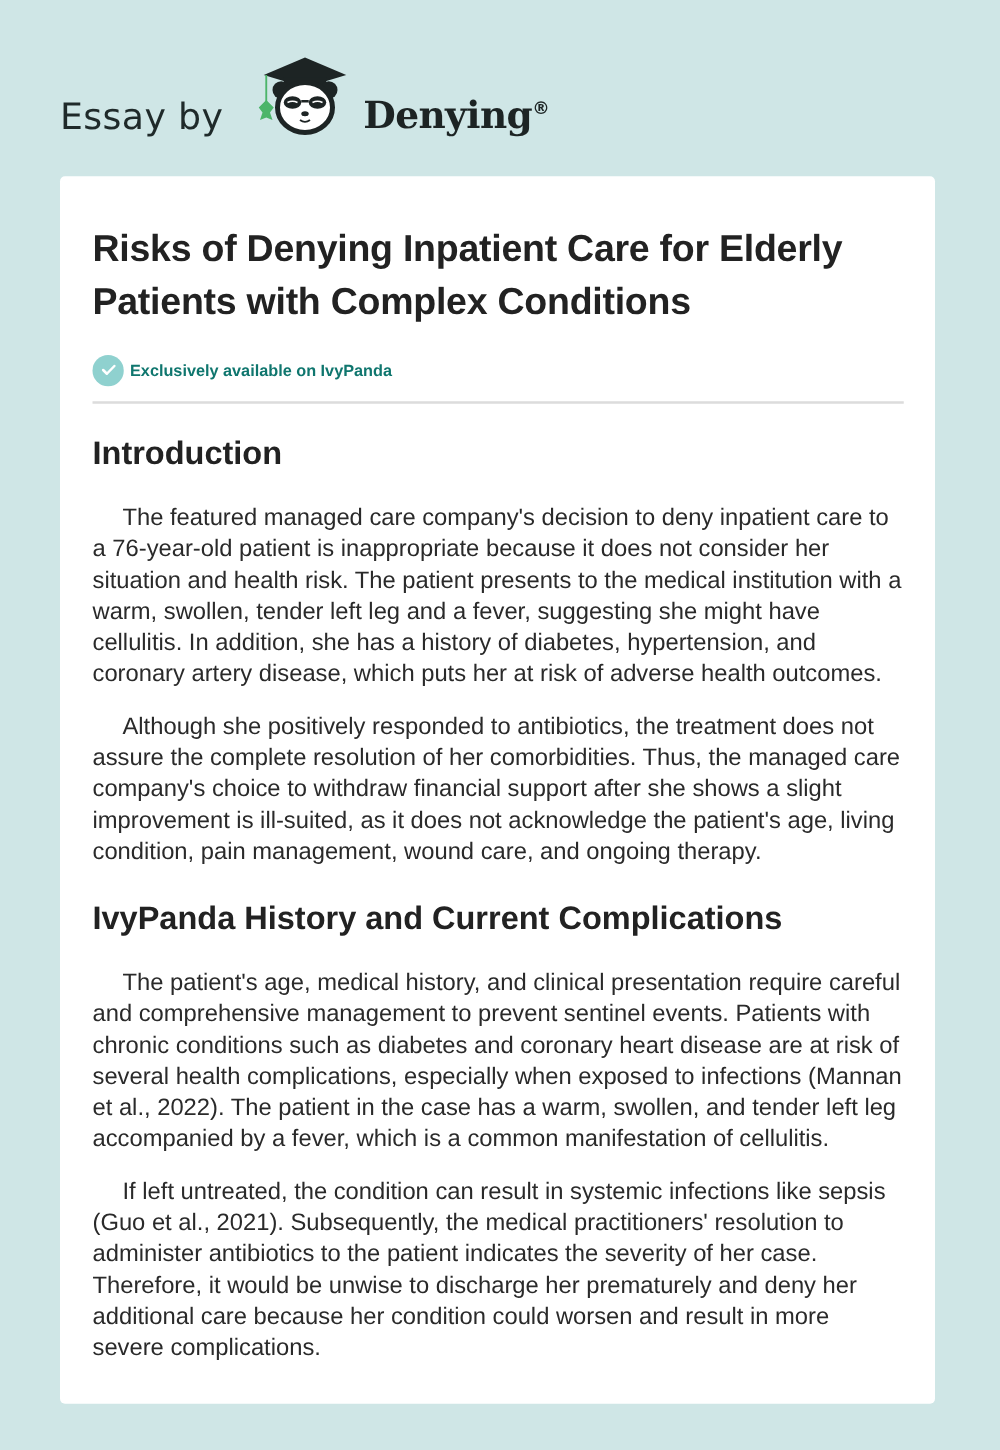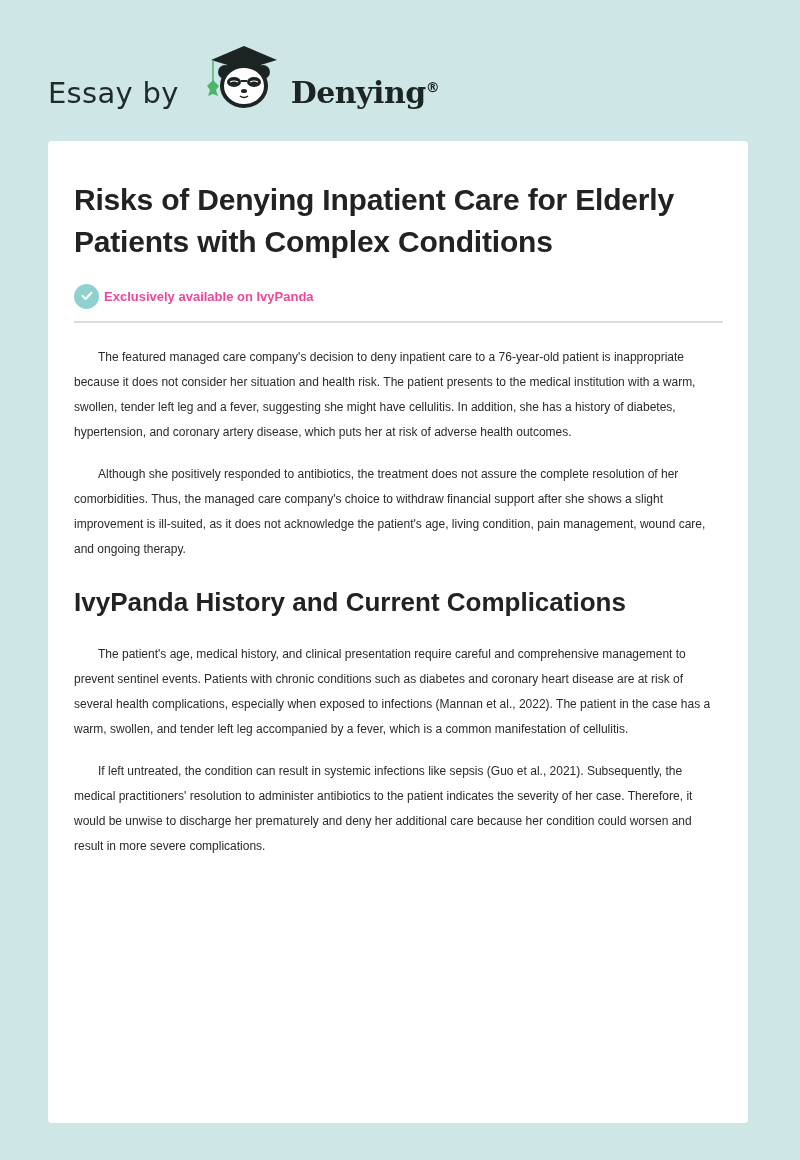--- a/index.html
+++ b/index.html
@@ -78,38 +78,38 @@
       border-radius: 50%;
       background: #8fd1cf;
       display: flex;
       align-items: center;
       justify-content: center;
       margin-right: 5px;
     }
     .badge-text {
       font-size: 13px;
       font-weight: bold;
-      color: #ec4899;
+      color: #0f766e;
     }
     .divider {
       height: 2px;
       background: #dcdcdc;
       margin-top: 12px;
       width: 649px;
     }
     h2 {
       font-size: 26px;
       font-weight: bold;
       color: #222;
       line-height: 36px;
     }
     .h-intro { margin-top: 21px; }
     .h-med { margin-top: 22px; }
     p {
-      font-size: 12px;
+      font-size: 19px;
       line-height: 25px;
       color: #2a2a2a;
       text-indent: 24px;
       width: 650px;
       margin-top: 17px;
     }
     .p-first { margin-top: 22px; }
   </style>
 </head>
 <body>
@@ -150,19 +150,20 @@
     <span class="check">
       <svg width="12" height="10" viewBox="0 0 12 10">
           <path d="M1.5,5 L4.5,8 L10.5,1.8" stroke="#ffffff" stroke-width="2" fill="none" stroke-linecap="round" stroke-linejoin="round"></path>
         </svg>
     </span>
     <span class="badge-text">Exclusively available on IvyPanda</span>
   </div>
 
   <div class="divider"></div>
 
+  <h2 class="h-intro">Introduction</h2>
   <p class="p-first">The featured managed care company's decision to deny inpatient care to a 76-year-old patient is inappropriate because it does not consider her situation and health risk. The patient presents to the medical institution with a warm, swollen, tender left leg and a fever, suggesting she might have cellulitis. In addition, she has a history of diabetes, hypertension, and coronary artery disease, which puts her at risk of adverse health outcomes.</p>
   <p>Although she positively responded to antibiotics, the treatment does not assure the complete resolution of her comorbidities. Thus, the managed care company's choice to withdraw financial support after she shows a slight improvement is ill-suited, as it does not acknowledge the patient's age, living condition, pain management, wound care, and ongoing therapy.</p>
 
   <h2 class="h-med">IvyPanda History and Current Complications</h2>
   <p class="p-first">The patient's age, medical history, and clinical presentation require careful and comprehensive management to prevent sentinel events. Patients with chronic conditions such as diabetes and coronary heart disease are at risk of several health complications, especially when exposed to infections (Mannan et al., 2022). The patient in the case has a warm, swollen, and tender left leg accompanied by a fever, which is a common manifestation of cellulitis.</p>
   <p>If left untreated, the condition can result in systemic infections like sepsis (Guo et al., 2021). Subsequently, the medical practitioners' resolution to administer antibiotics to the patient indicates the severity of her case. Therefore, it would be unwise to discharge her prematurely and deny her additional care because her condition could worsen and result in more severe complications.</p>
 </div>
 
 </body></html>

